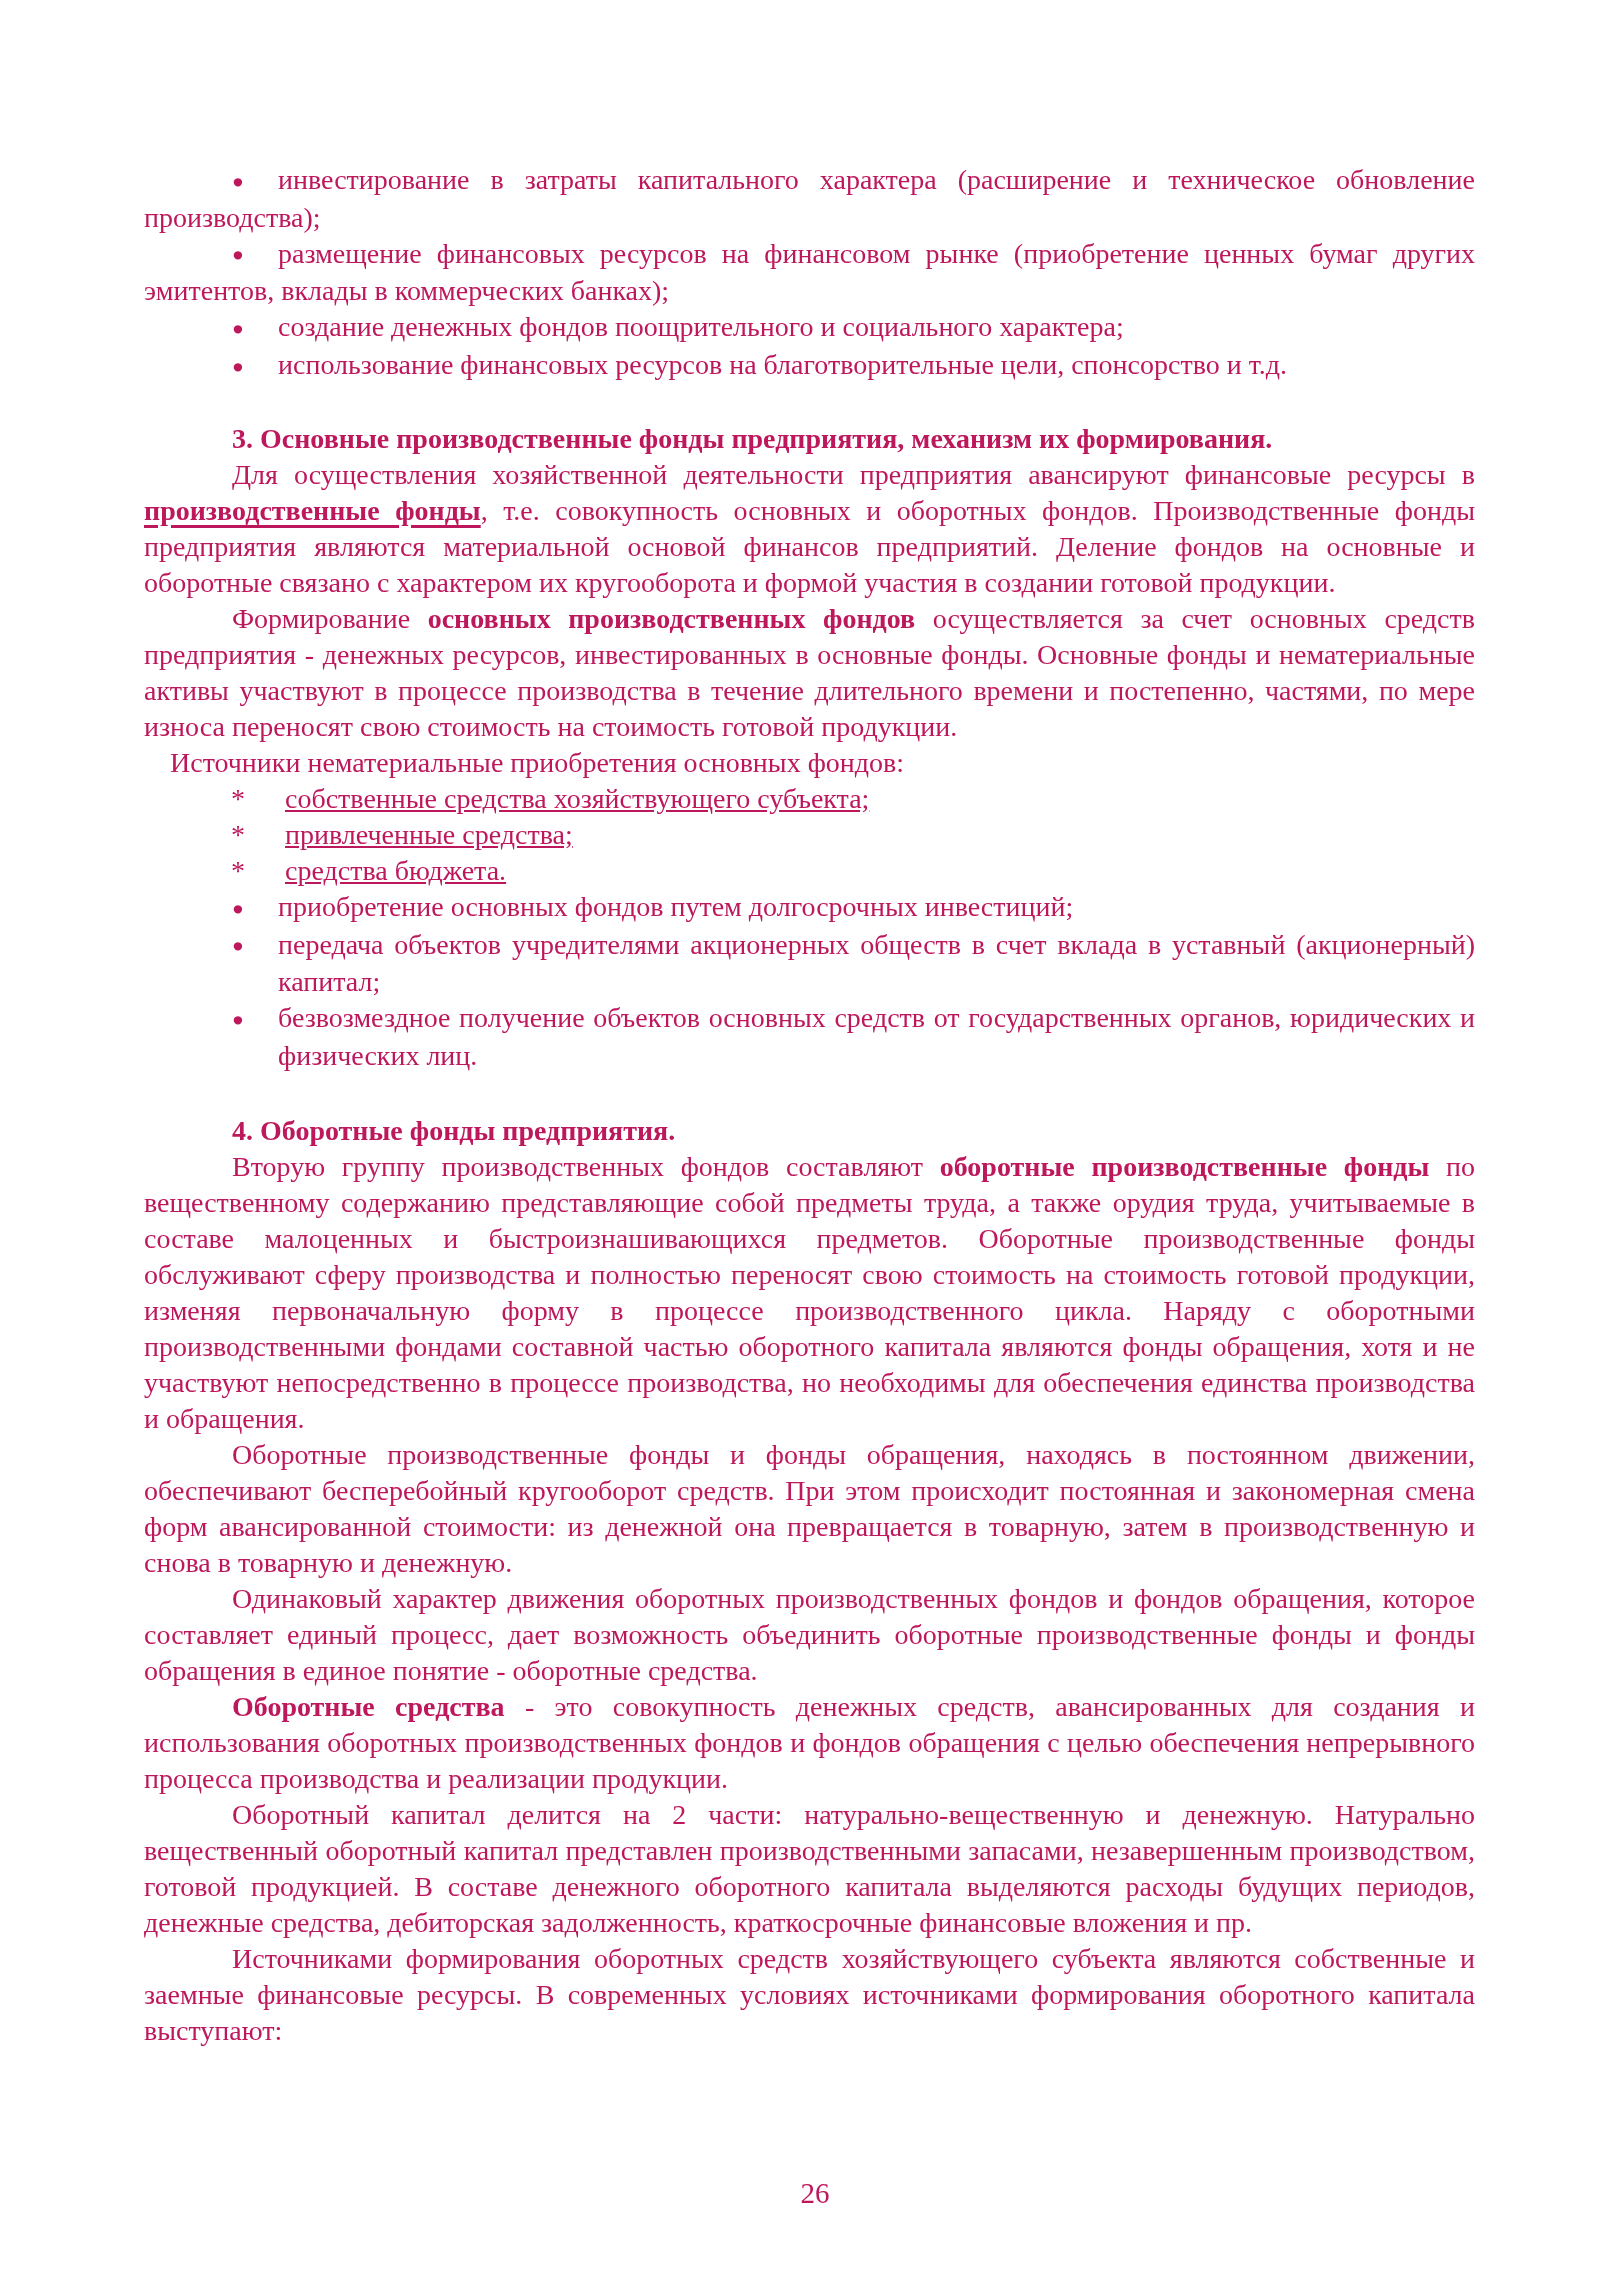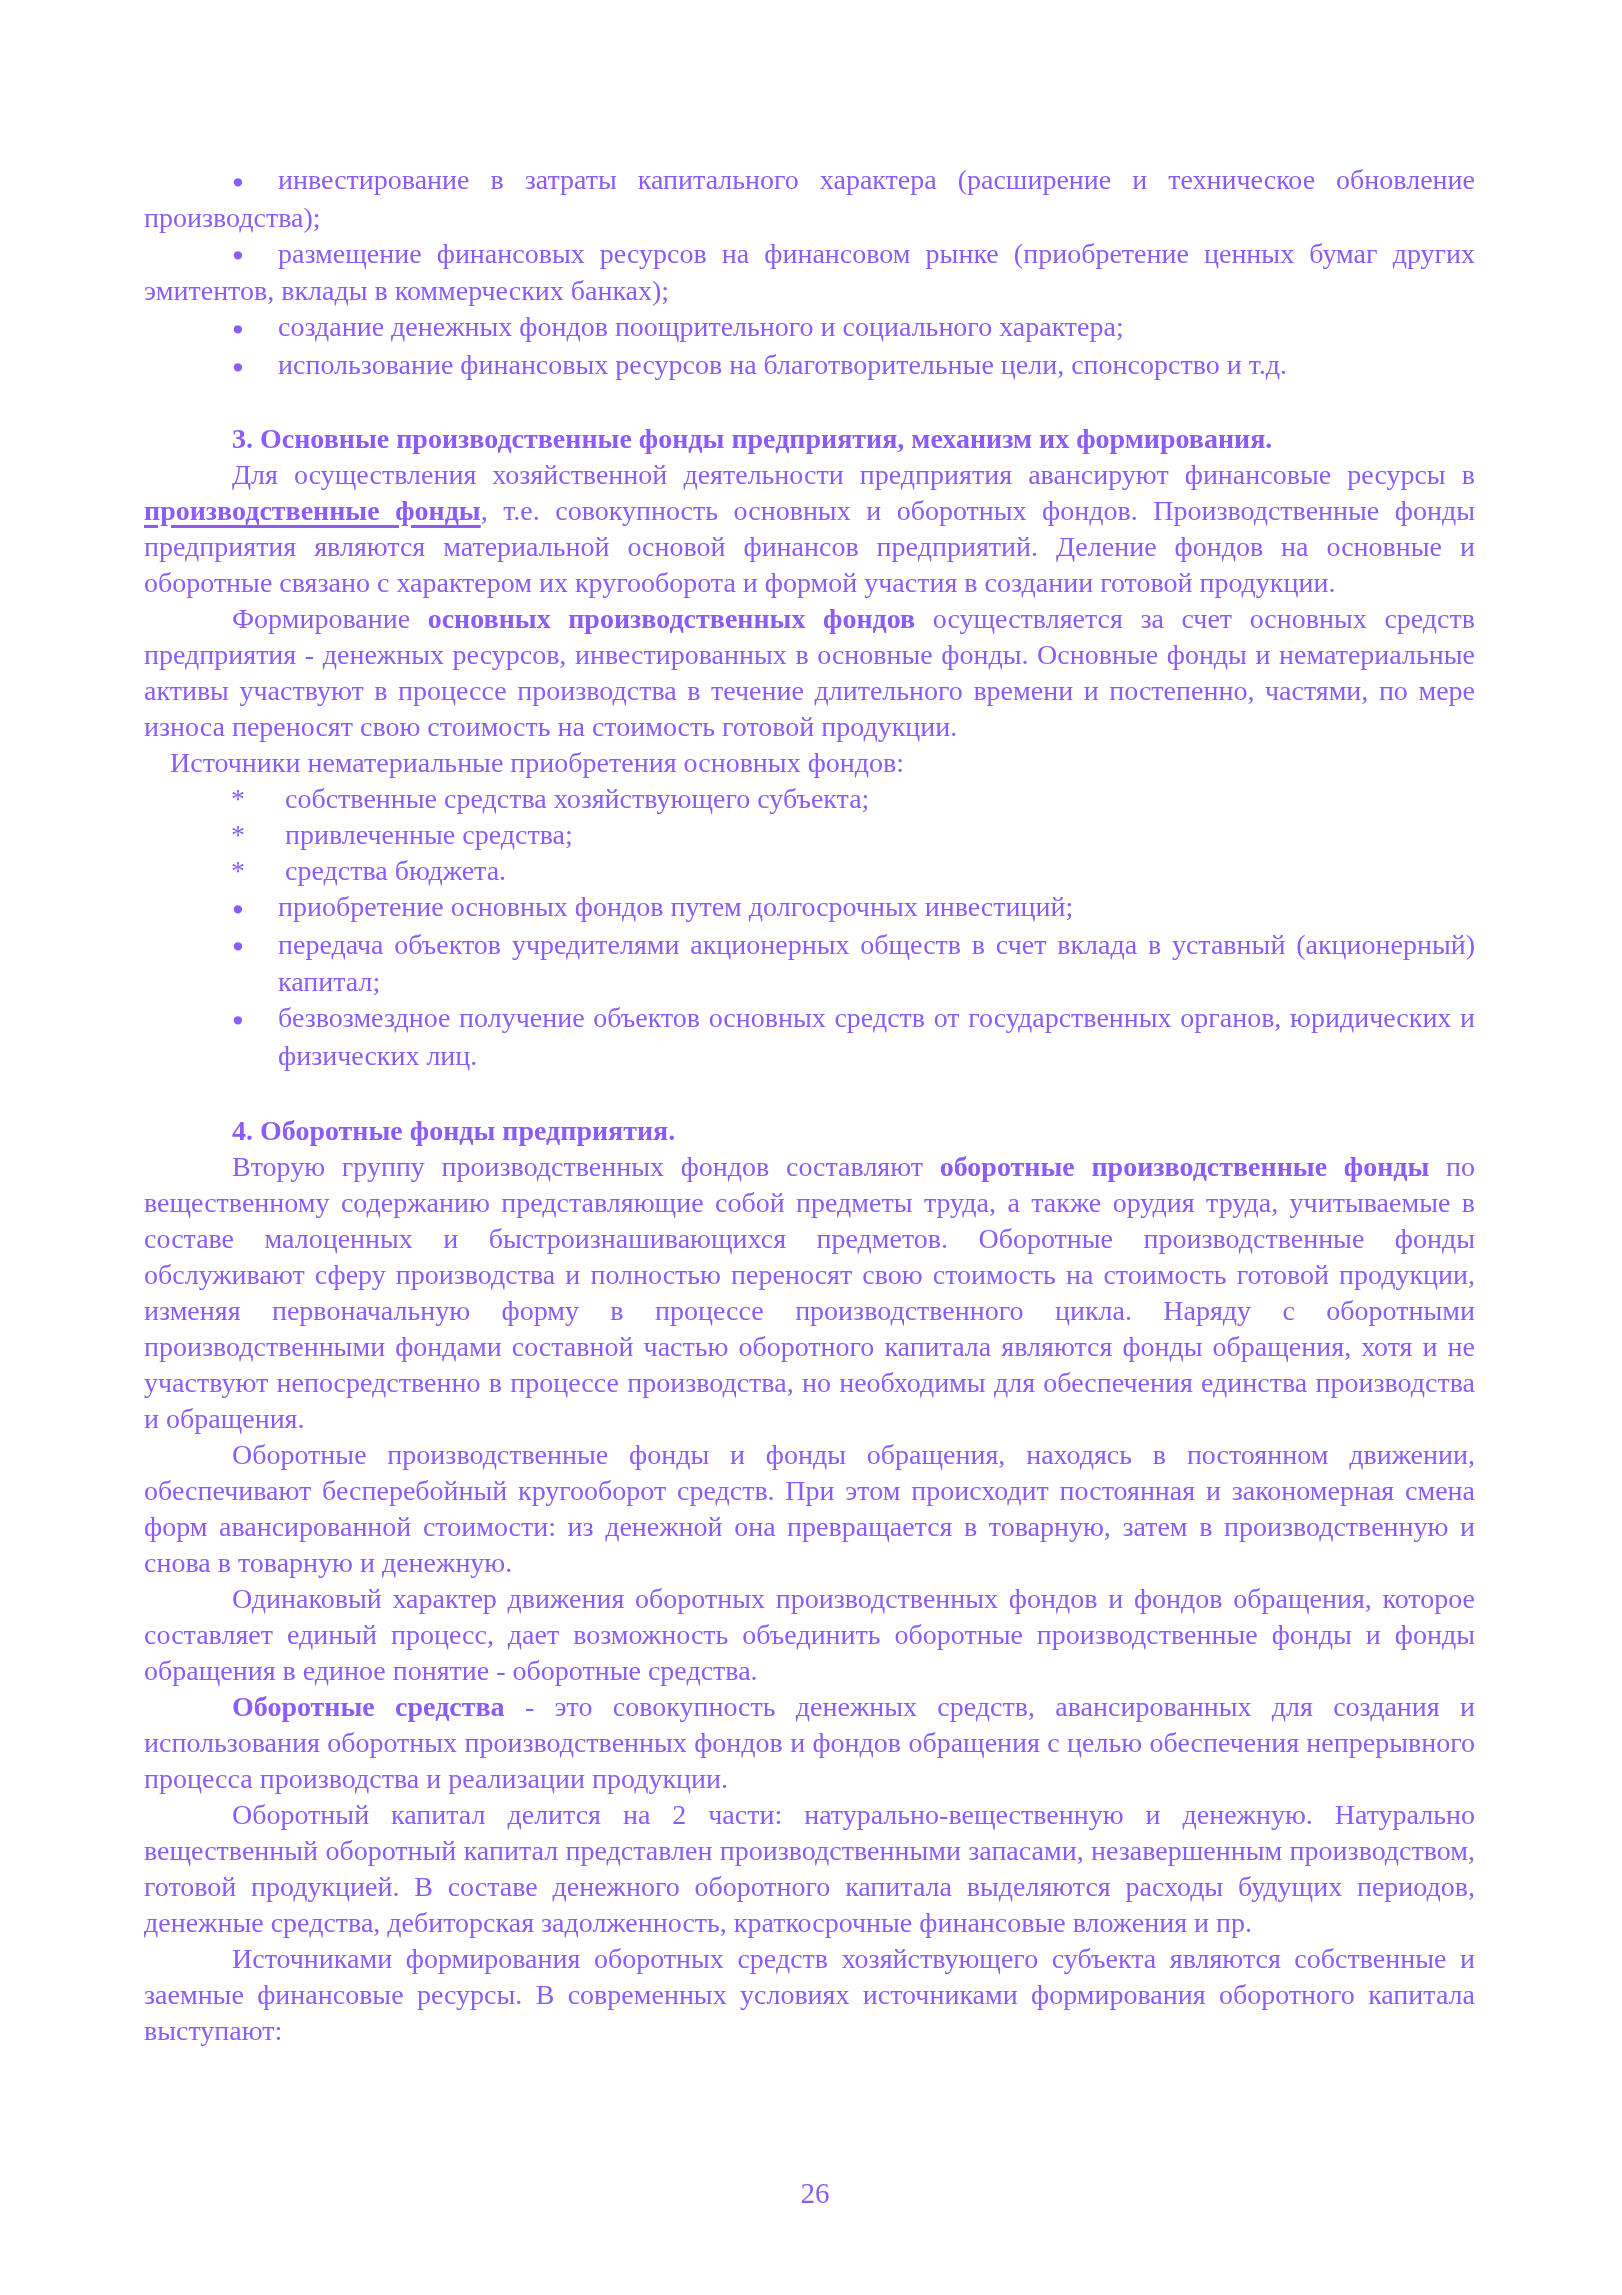--- a/index.html
+++ b/index.html
@@ -6,21 +6,21 @@
   .page {
     position: relative;
     width: 1622px;
     height: 2295px;
     background: #ffffff;
     box-sizing: border-box;
     padding: 162px 147px 0 144px;
     font-family: "Liberation Serif", "DejaVu Serif", serif;
     font-size: 28px;
     line-height: 36px;
-    color: #8b5cf6;
+    color: #be185d;
     text-align: justify;
   }
   p { margin: 0; }
   .heading {
     font-weight: 700;
     text-indent: 88px;
     text-align: left;
   }
   .h3 { margin-top: 36px; }
   .h4 { margin-top: 39px; }
@@ -46,21 +46,21 @@
   
   .blist2-item { padding-left: 134px; }
   .blist2-item .bullet {
     display: inline-block;
     width: 46px;
     margin-left: -46px;
     font-size: 19.6px;
     vertical-align: 1.3px;
   }
   
-  .star-item { padding-left: 141px; text-align: left; }
+  .star-item { padding-left: 141px; text-align: left; text-decoration: underline; }
   .star-item .star {
     display: inline-block;
     width: 54px;
     margin-left: -54px;
   }
   .page-number {
     position: absolute;
     bottom: 84px;
     left: 8px;
     right: 0;

